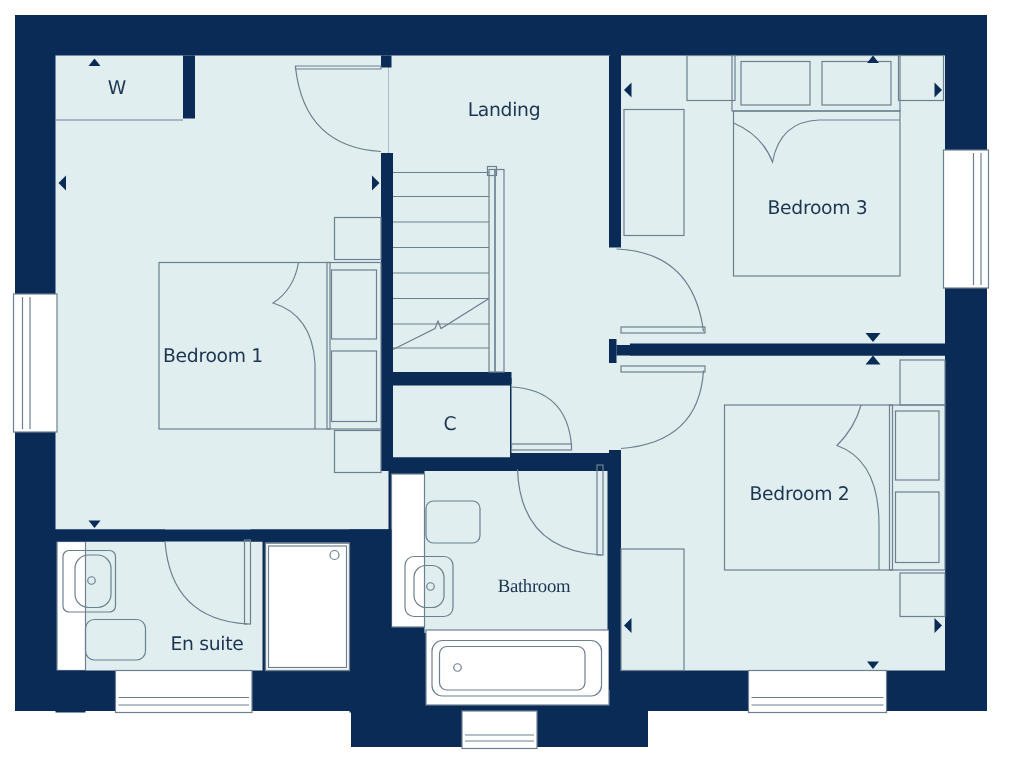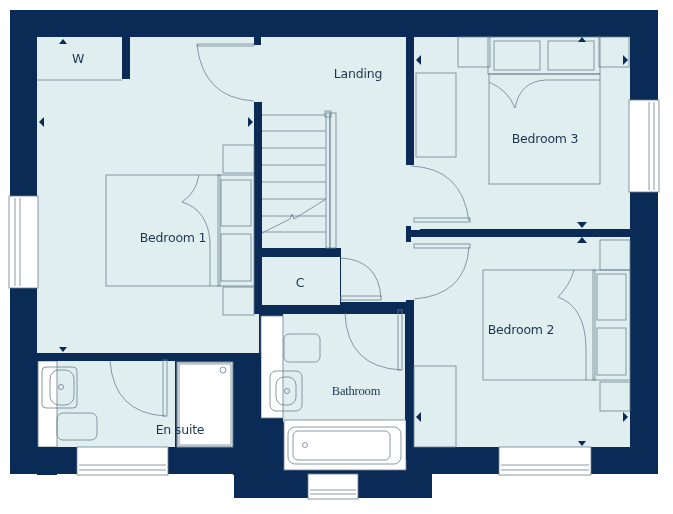--- a/index.html
+++ b/index.html
@@ -169,20 +169,20 @@
     <polygon points="577,243 587,243 582,237"></polygon>
     <polygon points="416,417 421,412 421,422"></polygon>
     <polygon points="628,417 623,412 623,422"></polygon>
     <polygon points="578,441 586,441 582,446"></polygon>
     <polygon points="59,347 67,347 63,352"></polygon>
   </g>
 </svg>
 
 <div>
   <div class="room-label" style="left:78px;top:58px;">W</div>
-  <div class="room-label" style="left:336px;top:73px;margin-left:22px;">Landing</div>
-  <div class="room-label" style="left:173px;top:237px;">Bedroom 1</div>
+  <div class="room-label" style="left:336px;top:73px;">Landing</div>
+  <div class="room-label" style="left:142px;top:237px;">Bedroom 1</div>
   <div class="room-label" style="left:545px;top:138px;">Bedroom 3</div>
-  <div class="room-label" style="left:521px;top:329px;">Bedroom 2</div>
+  <div class="room-label" style="left:533px;top:329px;">Bedroom 2</div>
   <div class="room-label" style="left:300px;top:282px;">C</div>
   <div class="room-label" style="left:356px;top:391px;font-family:Liberation Serif, serif;">Bathroom</div>
-  <div class="room-label" style="left:138px;top:429px;margin-left:42px;">En suite</div>
+  <div class="room-label" style="left:138px;top:429px;">En suite</div>
 </div>
 
 </body></html>

